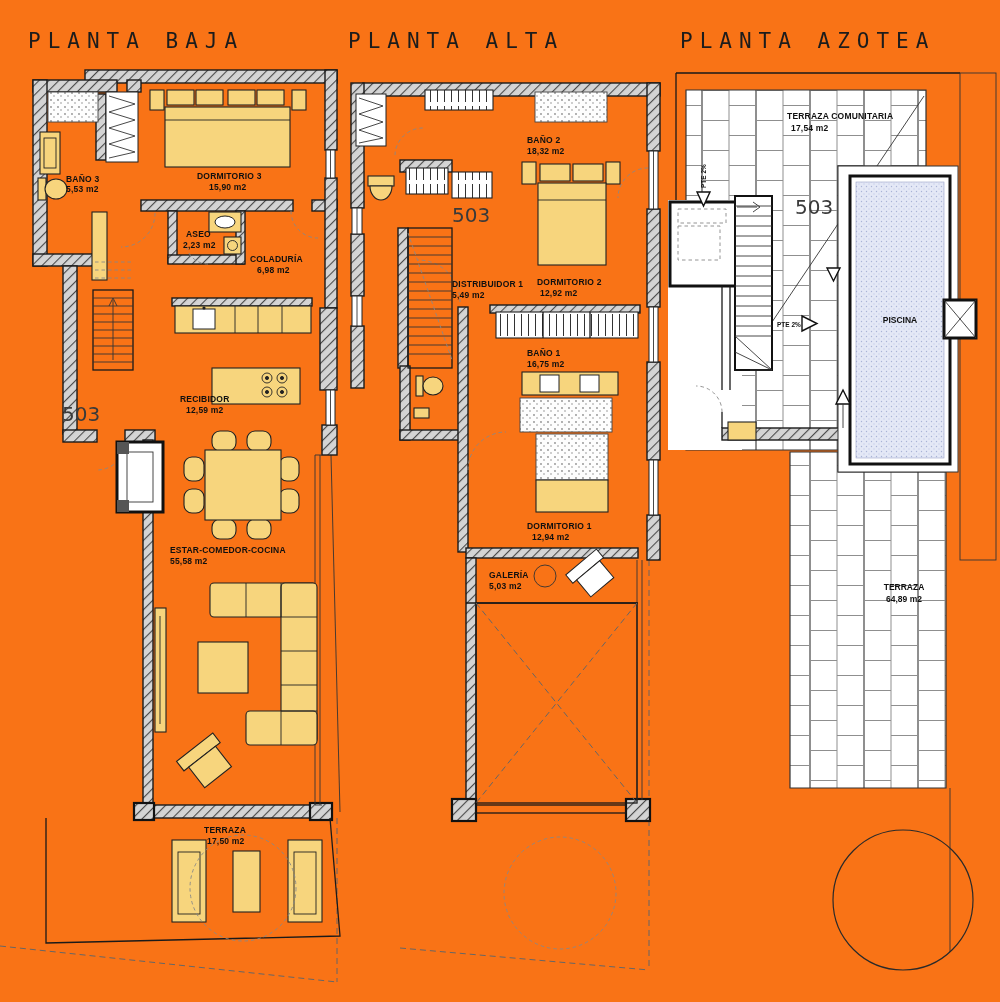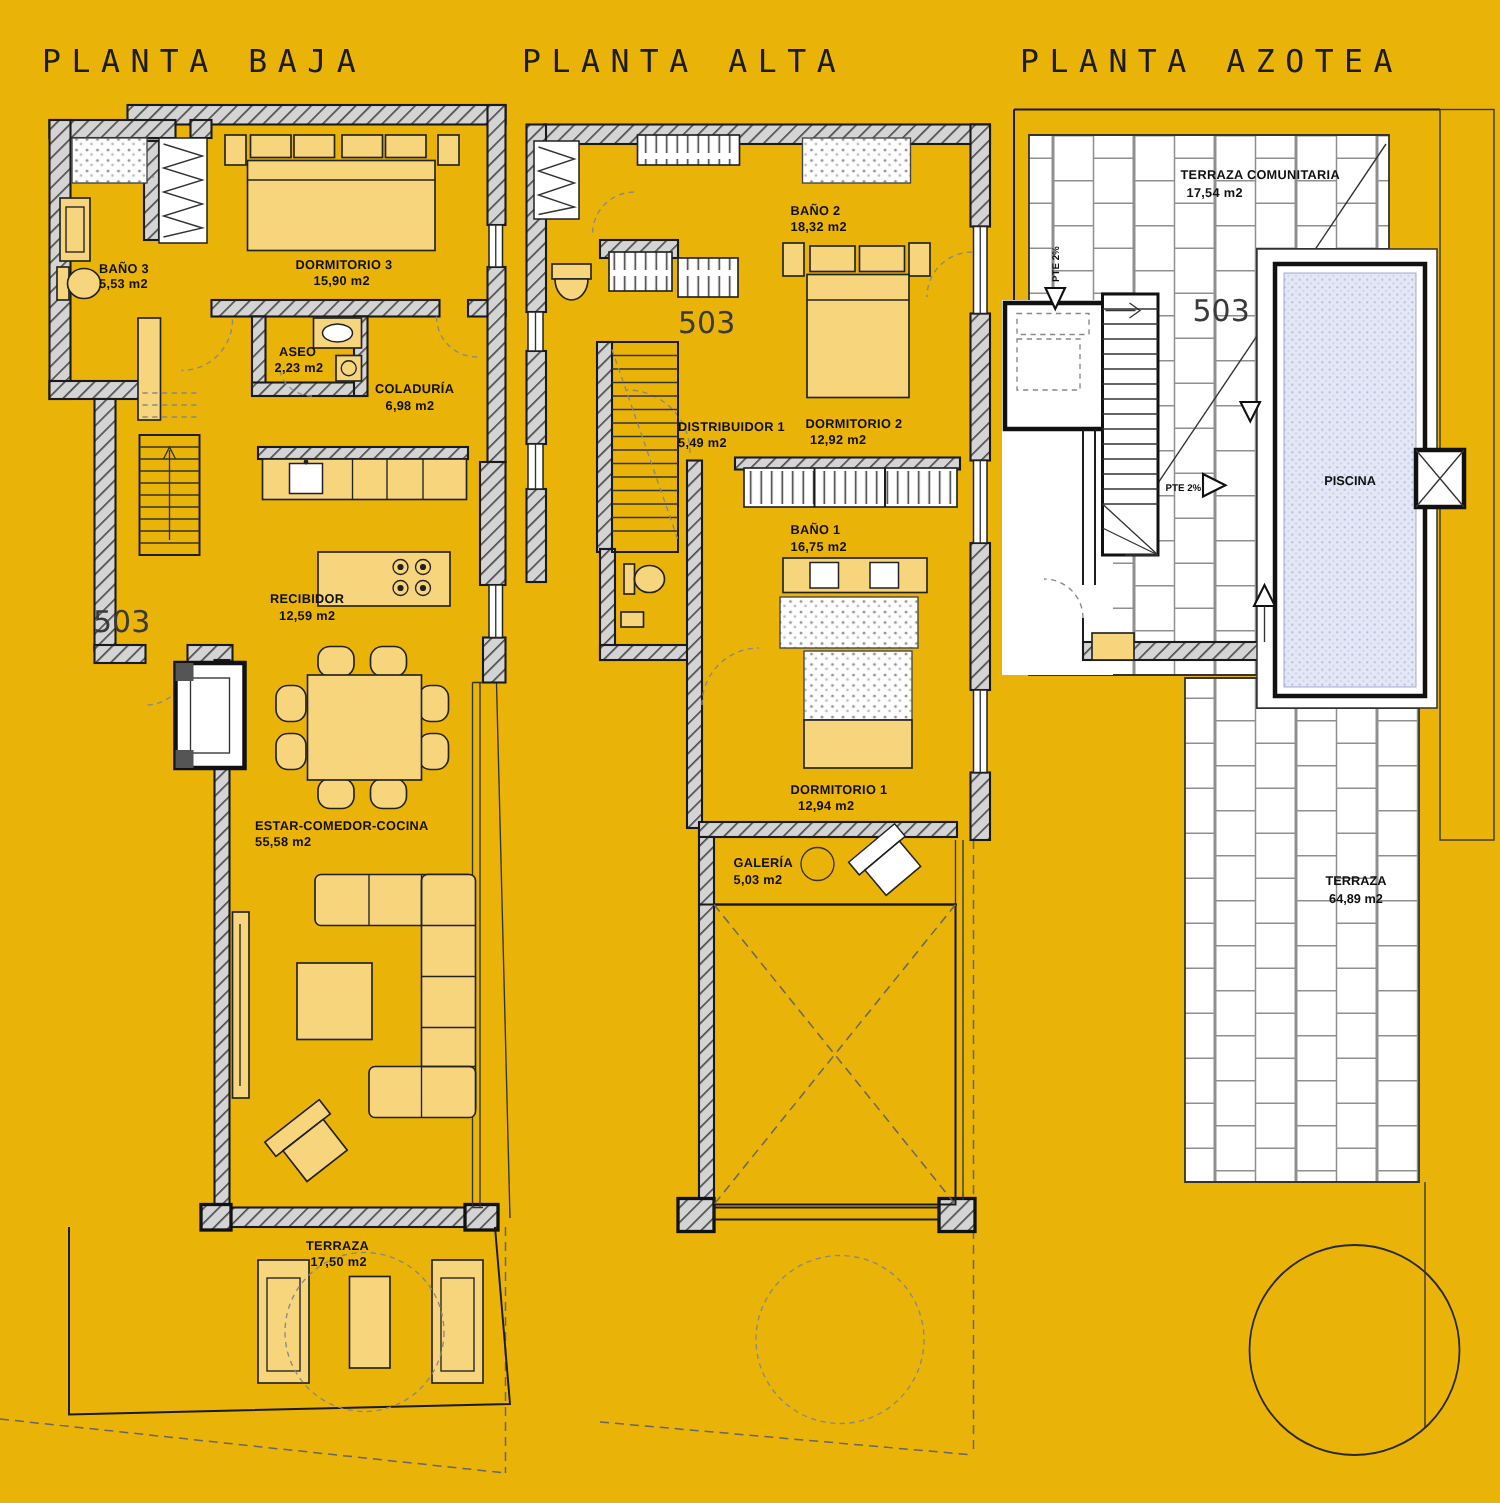--- a/index.html
+++ b/index.html
@@ -1,16 +1,16 @@
 <!DOCTYPE html>
 <html><head>
 <meta charset="utf-8">
 <style>
   html,body{margin:0;padding:0;background:#fff;}
-  .stage{width:1000px;height:1002px;position:relative;background:#eab308;overflow:hidden;}
+  .stage{width:1000px;height:1002px;position:relative;background:#f97316;overflow:hidden;}
   svg{display:block;}
   .wall{fill:url(#hatch);stroke:#1a1a1a;stroke-width:1.4;}
   .post{fill:url(#hatch);stroke:#111;stroke-width:2.2;}
   .thin{fill:none;stroke:#1a1a1a;stroke-width:1.3;}
   .thin2{fill:none;stroke:#333;stroke-width:0.9;}
   .furn{fill:#f7d57d;stroke:#222;stroke-width:1.1;}
   .furnl{fill:none;stroke:#222;stroke-width:0.9;}
   .white{fill:#fff;stroke:#222;stroke-width:1;}
   .shower{fill:url(#dots);stroke:#444;stroke-width:0.9;}
   .tile{fill:url(#brick);stroke:#333;stroke-width:1.2;}

